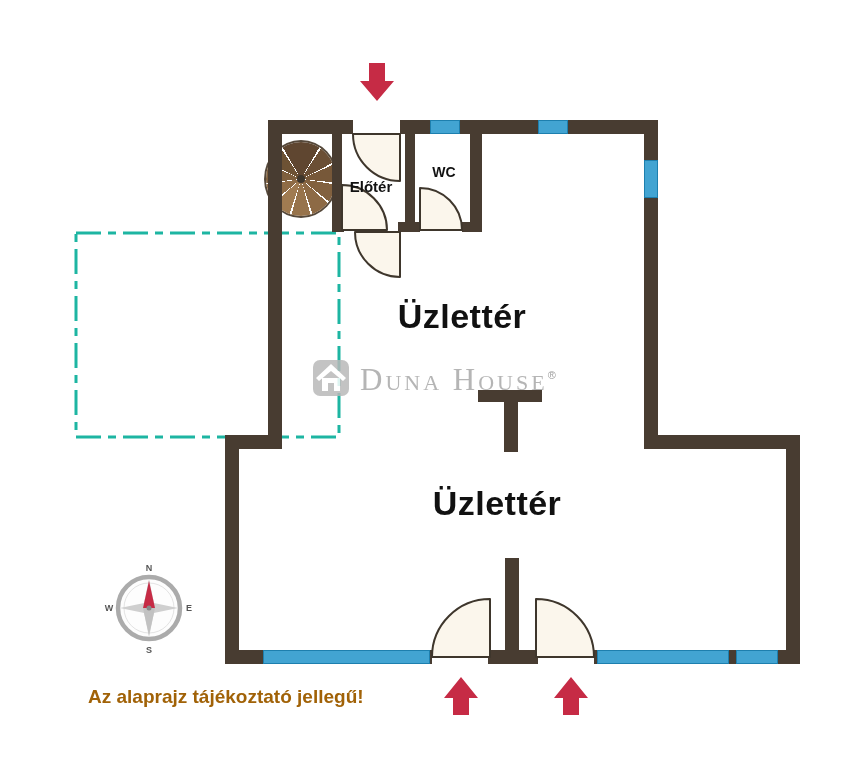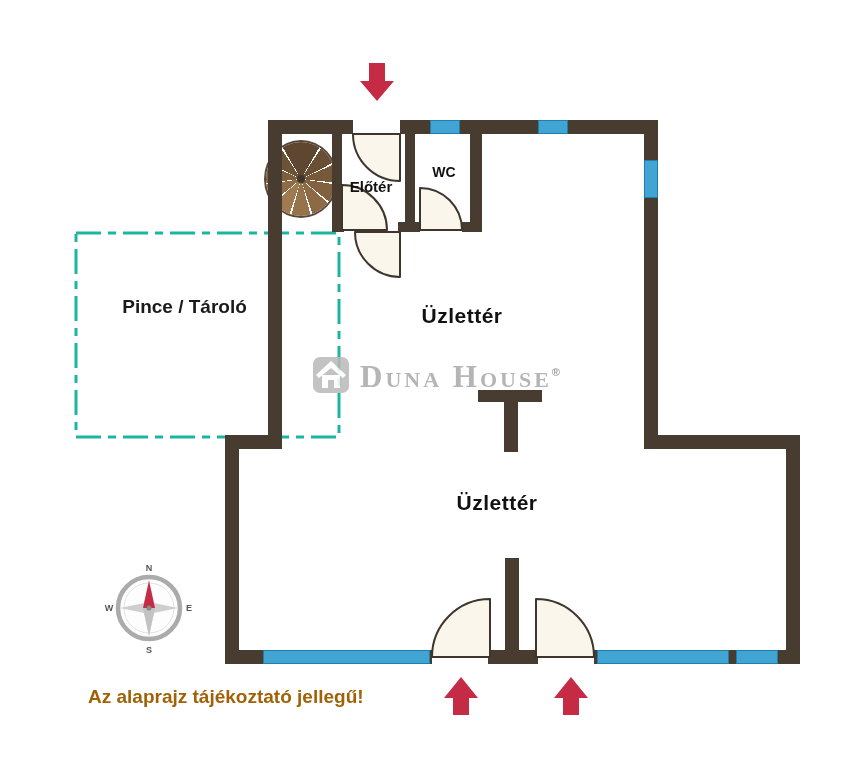--- a/index.html
+++ b/index.html
@@ -18,28 +18,28 @@
     position:absolute;left:266px;top:142px;width:70px;height:74px;border-radius:50%;z-index:2;
     background:conic-gradient(#5f4630 0 30deg,#fff 30deg 33deg,#6b4f35 33deg 63deg,#fff 63deg 66deg,
       #775839 66deg 96deg,#fff 96deg 99deg,#82613f 99deg 129deg,#fff 129deg 132deg,
       #8d6a45 132deg 162deg,#fff 162deg 165deg,#97734b 165deg 195deg,#fff 195deg 198deg,
       #a07b51 198deg 228deg,#fff 228deg 231deg,#8f6c46 231deg 261deg,#fff 261deg 264deg,
       #7e5f3d 264deg 294deg,#fff 294deg 297deg,#6d5234 297deg 327deg,#fff 327deg 330deg,#5f4630 330deg 360deg);
     box-shadow:0 0 0 2px #55483a;
   }
   .stairs-center{position:absolute;left:297px;top:175px;width:8px;height:8px;border-radius:50%;background:#3e362c;z-index:2;}
   .room-label{position:absolute;z-index:8;color:#111;font-weight:bold;transform:translate(-50%,-50%);white-space:nowrap;}
-  .label-big{font-size:21px;letter-spacing:0.5px;}
+  .label-big{font-size:34px;letter-spacing:0.5px;}
   .label-small{font-size:15px;}
   .pince-label{position:absolute;left:97px;top:292px;width:175px;z-index:8;text-align:center;
     font-size:19px;font-weight:bold;color:#1a1a1a;line-height:29px;}
   .disclaimer{position:absolute;left:88px;top:686px;z-index:8;font-size:19px;font-weight:bold;color:#a16207;}
   .watermark{position:absolute;left:312px;top:356px;z-index:7;display:flex;align-items:center;gap:10px;opacity:0.85;}
-  .wm-text{font-family:"Liberation Serif", serif;font-variant:small-caps;font-size:31px;font-weight:700;
-    color:#a9a9a9;letter-spacing:3px;line-height:32px;}
+  .wm-text{font-family:"Liberation Serif", serif;font-variant:small-caps;font-size:31px;font-weight:400;
+    color:#a9a9a9;letter-spacing:3px;line-height:38px;}
   .wm-reg{font-size:11px;color:#8a8a8a;vertical-align:super;font-family:"Liberation Sans", sans-serif;}
   .compass-letter{font-size:9px;font-weight:bold;fill:#555;text-anchor:middle;font-family:"Liberation Sans", sans-serif;}
 </style>
 </head>
 <body>
 
 <svg class="abs layer-dashed" width="856" height="768">
   <rect x="76" y="233" width="263" height="204" fill="none" stroke="#1db5a2" stroke-width="3" stroke-dasharray="25 7 8 7"></rect>
 </svg>
 
@@ -110,16 +110,15 @@
   </svg>
   <div class="wm-text"><span>Duna House</span><span class="wm-reg">®</span></div>
 </div>
 
 <div class="room-label label-small" style="left:371px;top:186px">Előtér</div>
 <div class="room-label label-small" style="left:444px;top:172px;font-size:14px">WC</div>
 <div class="room-label label-big" style="left:462px;top:316px">Üzlettér</div>
 <div class="room-label label-big" style="left:497px;top:503px">Üzlettér</div>
 
 <div class="pince-label">
-  <div>Pince / Tároló</div>
 </div>
 
 <div class="disclaimer">Az alaprajz tájékoztató jellegű!</div>
 
 </body></html>

